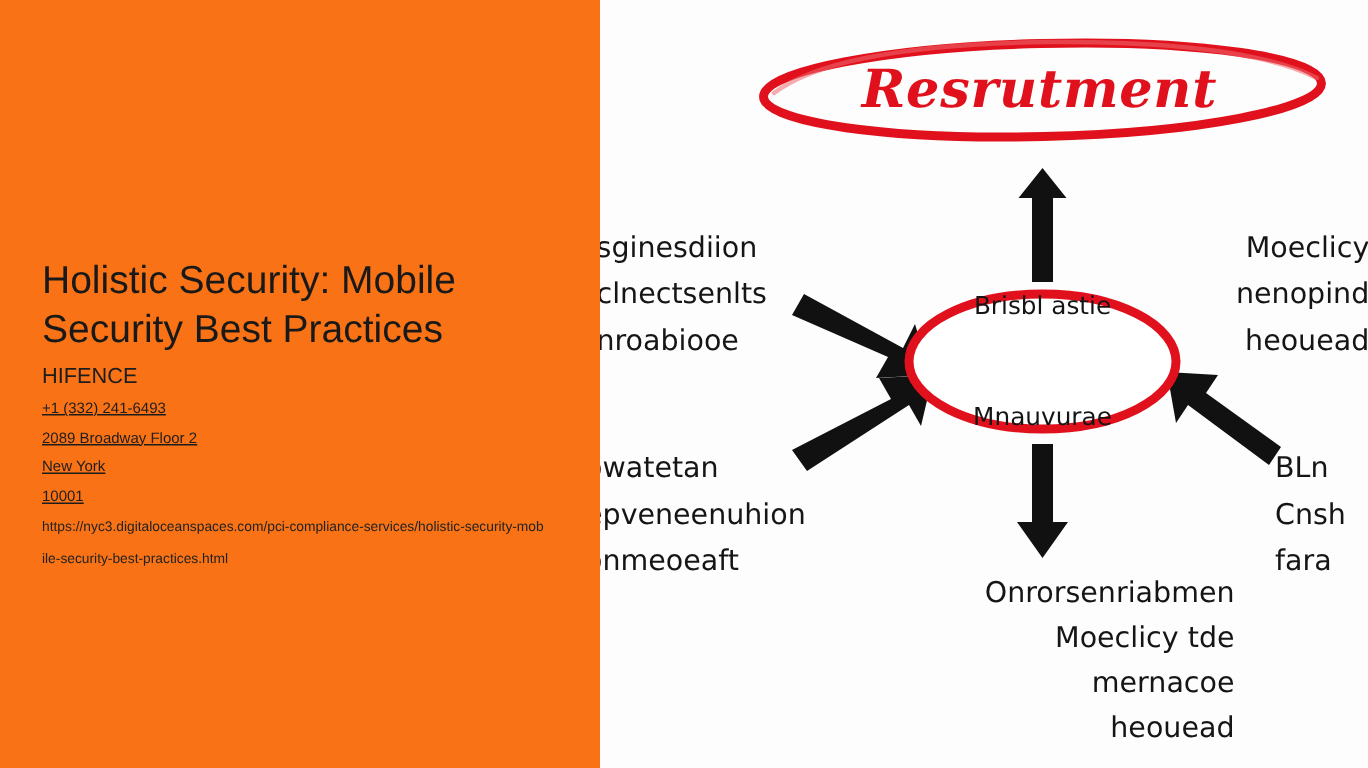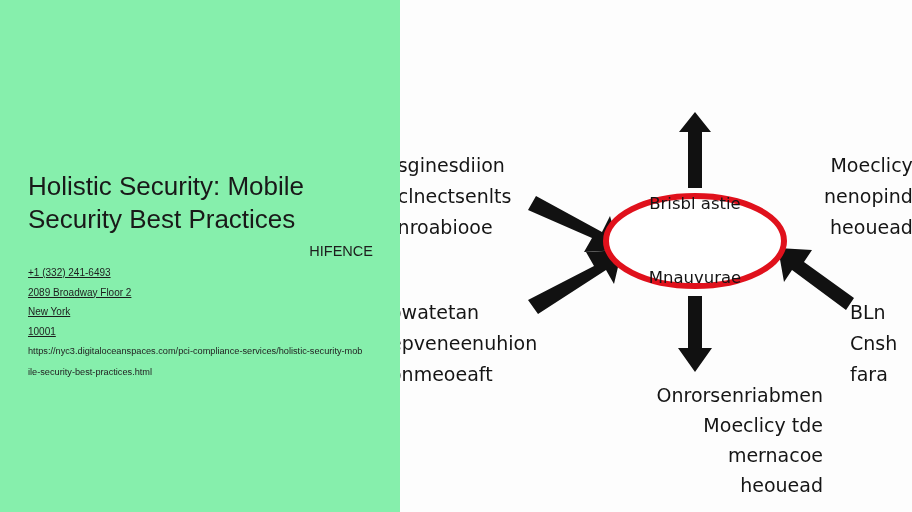--- a/index.html
+++ b/index.html
@@ -21,21 +21,21 @@
     background: #fdfdfd;
   }
 
   
   .left-panel {
     position: absolute;
     left: 0;
     top: 0;
     width: 400px;
     height: 512px;
-    background: #86efac;
+    background: #f97316;
     z-index: 5;
   }
   .info-block {
     position: absolute;
     left: 28px;
     top: 170px;
     width: 345px;
   }
   .page-title {
     font-size: 26px;
@@ -43,21 +43,20 @@
     color: #191919;
     font-weight: normal;
     margin: 0 0 6px 0;
     letter-spacing: 0px;
   }
   .company-name {
     font-size: 14.5px;
     line-height: 19px;
     color: #1d1d1d;
     margin-bottom: 2px;
-    text-align: right;
   }
   .contact-line {
     font-size: 10px;
     line-height: 19.5px;
     color: #1d1d1d;
     text-decoration: underline;
   }
   .source-url {
     margin-top: 0;
     font-size: 9.2px;
@@ -185,20 +184,27 @@
       <div class="contact-line">2089 Broadway Floor 2</div>
       <div class="contact-line">New York</div>
       <div class="contact-line">10001</div>
       <div class="source-url">https://nyc3.digitaloceanspaces.com/pci-compliance-services/holistic-security-mobile-security-best-practices.html</div>
     </div>
   </div>
 
   <div class="right-panel">
     <div class="diagram-canvas">
 
+      <div class="headline-wrap">
+        <svg class="headline-ellipse" width="390" height="76" viewBox="0 0 390 76">
+          <ellipse cx="197" cy="38" rx="186" ry="31" fill="none" stroke="#e0111c" stroke-width="6" stroke-linecap="round" transform="rotate(-1.4 197 38)"></ellipse>
+          <path d="M18 40 Q60 8 200 6 Q330 5 380 30" fill="none" stroke="#ef6a70" stroke-width="3" stroke-linecap="round" opacity="0.55"></path>
+        </svg>
+        <div class="headline-text">Resrutment</div>
+      </div>
 
       <svg class="arrows" width="598" height="512" viewBox="0 0 598 512">
 
         <g>
           <path d="M374 188 L374 132 L365 132 L381 112 L397 132 L388 132 L388 188 Z" fill="#111111"></path>
         </g>
 
         <g>
           <path d="M374 296 L374 348 L364 348 L381 372 L398 348 L388 348 L388 296 Z" fill="#111111"></path>
         </g>

